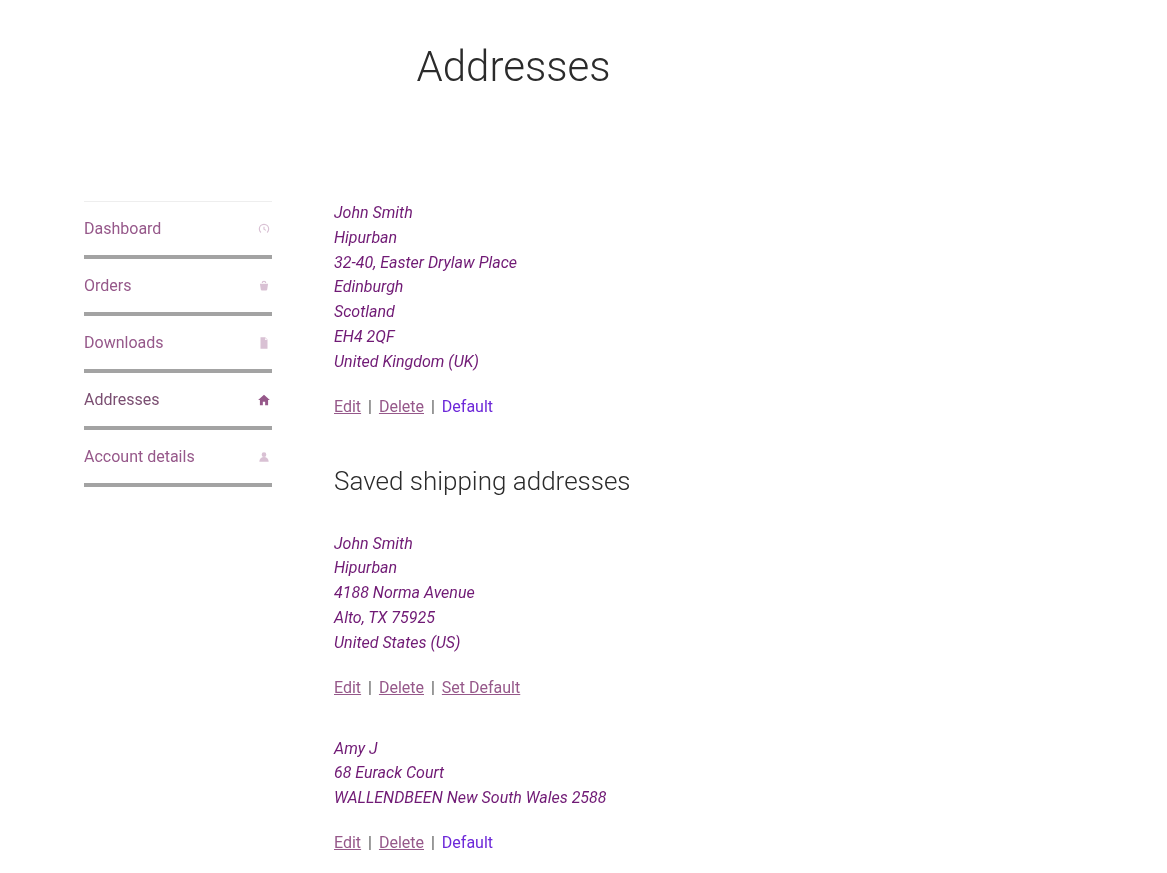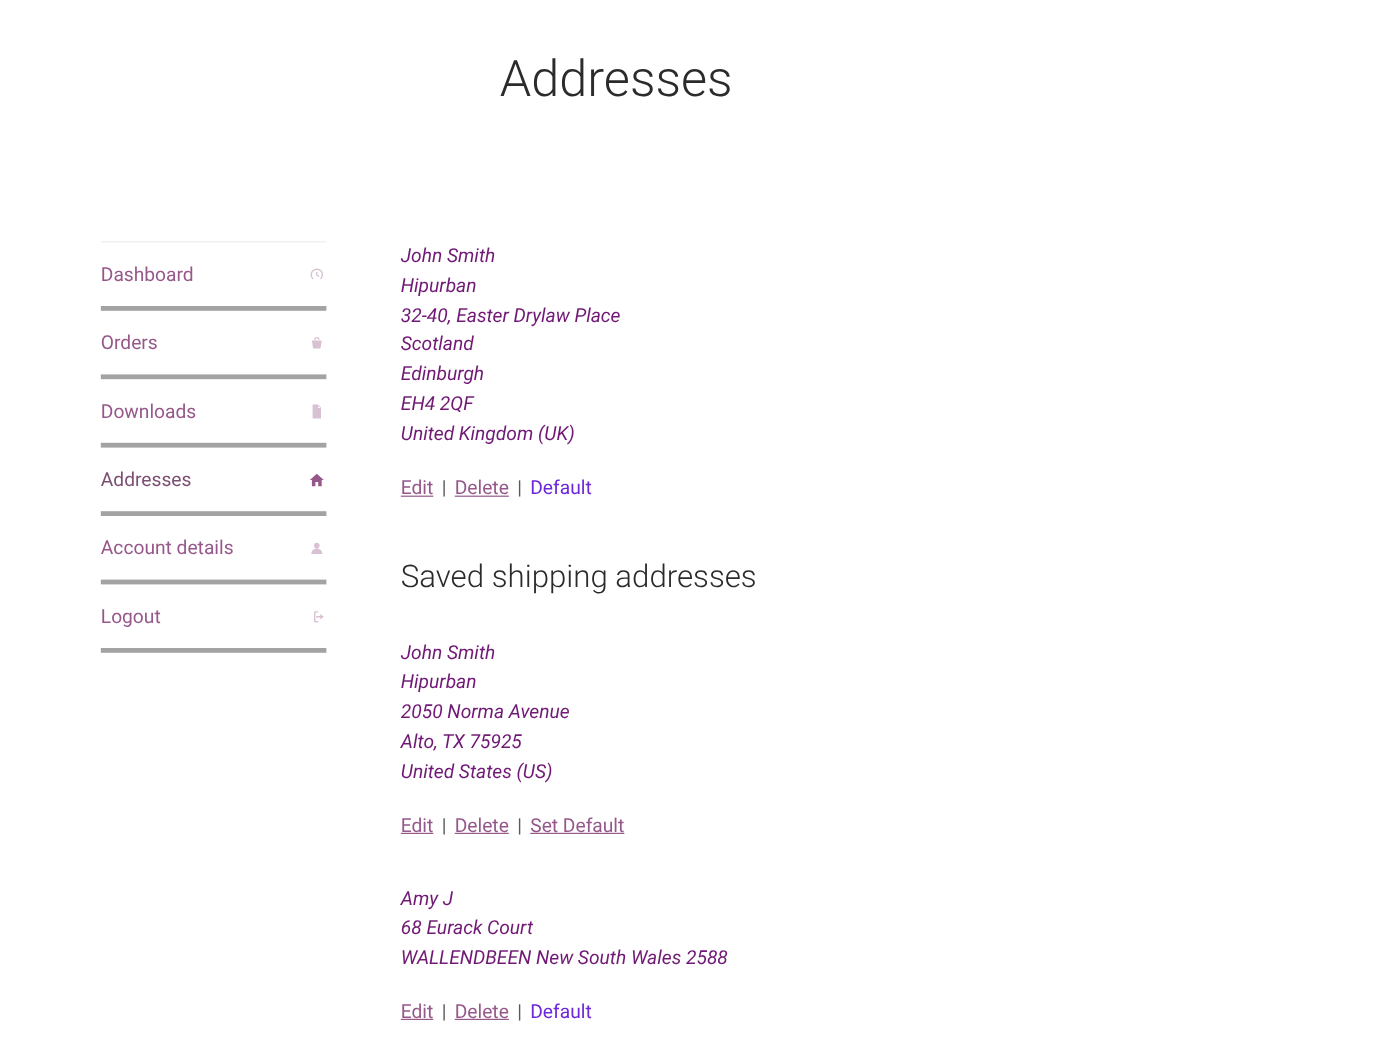--- a/index.html
+++ b/index.html
@@ -79,44 +79,34 @@
         <li>
           <a href="#">
             <span>Account details</span>
             <span class="icon">
               <svg viewBox="0 0 24 24">
                   <path d="M12 12a4 4 0 100-8 4 4 0 000 8zm-8 8a8 8 0 0116 0H4z"></path>
                 </svg>
             </span>
           </a>
         </li>
-        <li>
-          <a href="#">
-            <span>Logout</span>
-            <span class="icon">
-              <svg viewBox="0 0 24 24">
-                  <path d="M10 4h4v2h-4v12h4v2h-4a2 2 0 01-2-2V6a2 2 0 012-2zm7 4l5 4-5 4v-3h-6v-2h6V8z"></path>
-                </svg>
-            </span>
-          </a>
-        </li>
       </ul>
     </nav>
 
     <main class="main">
 
       <div class="billing-block">
         <div class="address-list">
           <div class="address-card">
             <div class="address-lines">
               <div>John Smith</div>
               <div>Hipurban</div>
               <div>32-40, Easter Drylaw Place</div>
+              <div>Edinburgh</div>
               <div>Scotland</div>
-              <div>Edinburgh</div>
               <div>EH4 2QF</div>
               <div>United Kingdom (UK)</div>
             </div>
             <div class="actions">
               <a href="#">Edit</a>
               <span class="sep">|</span>
               <a href="#">Delete</a>
               <span class="sep">|</span>
               <span class="default">Default</span>
             </div>
@@ -124,21 +114,21 @@
         </div>
       </div>
 
       <div class="shipping-block">
         <h2 class="section-title">Saved shipping addresses</h2>
         <div class="address-list">
           <div class="address-card">
             <div class="address-lines">
               <div>John Smith</div>
               <div>Hipurban</div>
-              <div>2050 Norma Avenue</div>
+              <div>4188 Norma Avenue</div>
               <div>Alto, TX 75925</div>
               <div>United States (US)</div>
             </div>
             <div class="actions">
               <a href="#">Edit</a>
               <span class="sep">|</span>
               <a href="#">Delete</a>
               <span class="sep">|</span>
               <a href="#" class="set-default">Set Default</a>
             </div>

